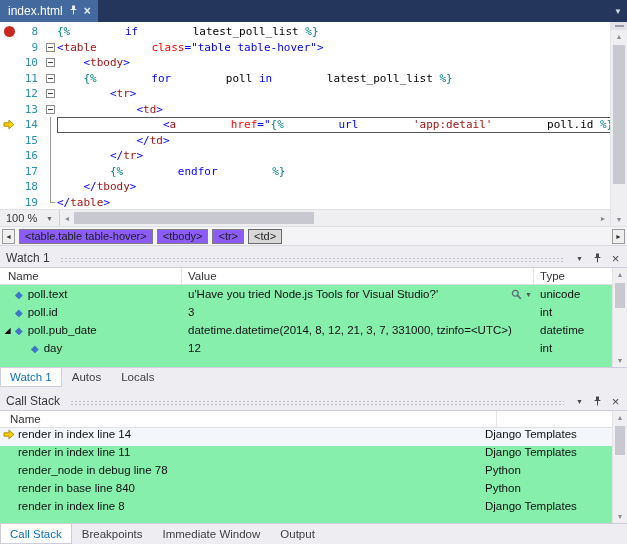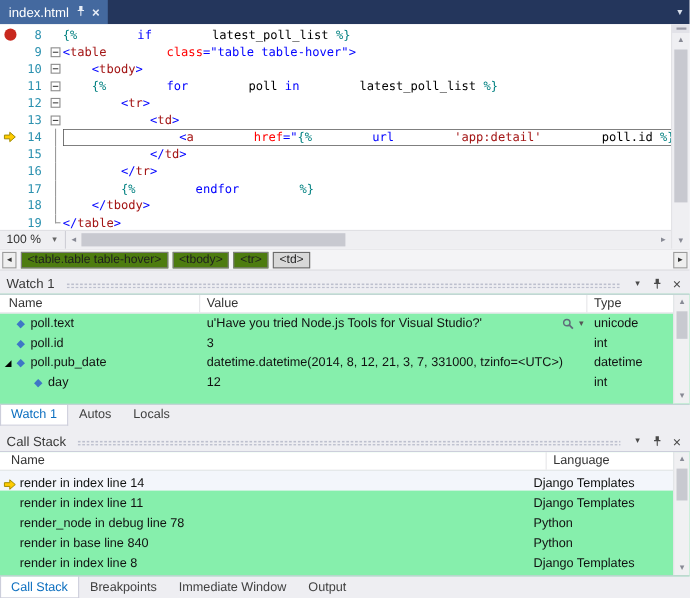--- a/index.html
+++ b/index.html
@@ -50,21 +50,21 @@
   .zoom { flex:0 0 60px; display:flex; align-items:center; justify-content:space-between; padding:0 6px 0 6px; font-size:11px; color:#333; border-right:1px solid #CFCFD6; }
   .zoom .zcaret { font-size:7px; color:#666; }
   .h-arrow { flex:0 0 14px; display:flex; align-items:center; justify-content:center; color:#888A95; font-size:7px;}
   .h-track { flex:1; position:relative; }
   .h-thumb { position:absolute; top:2px; bottom:2px; left:0; width:46%; background:#C8C9D0; }
 
   
   .breadcrumb { height:19px; flex:0 0 19px; background:#F4F4F6; display:flex; align-items:center; gap:4px; padding:0 2px; font-size:11px; border-bottom:1px solid #D9D9DE;}
   .bc-arrow { width:13px; height:15px; border:1px solid #9B9B9B; background:#EFEFEF; color:#333; font-size:7px; display:flex; align-items:center; justify-content:center; flex:0 0 13px;}
   .bc-arrow.right { margin-left:auto; }
-  .bc-item { height:15px; display:flex; align-items:center; padding:0 5px; border:1px solid #7F7F7F; background:#4d7c0f; color:#1E1E1E; white-space:nowrap;}
+  .bc-item { height:15px; display:flex; align-items:center; padding:0 5px; border:1px solid #7F7F7F; background:#8b5cf6; color:#1E1E1E; white-space:nowrap;}
   .bc-item.active { background:#D8D8D8; border-color:#6A6A6A;}
 
   .splitter-a { flex:0 0 3px; }
   .splitter-b { flex:0 0 5px; }
 
   
   .panel { display:flex; flex-direction:column; background:#EEEEF2; }
   .panel.watch { flex:0 0 138px; }
   .panel.callstack { flex:0 0 152px; }
   .panel-title { height:18px; flex:0 0 18px; display:flex; align-items:center; padding:0 4px 0 6px; font-size:12px; color:#383838; }
@@ -89,21 +89,21 @@
   .w-val  { flex:0 0 352px; display:flex; align-items:center; padding-left:6px; overflow:hidden;}
   .w-type { flex:1; padding-left:6px; }
   .exp { flex:0 0 15px; text-align:center; font-size:8px; color:#000; }
   .w-icon { color:#3E76C6; font-size:10px; margin-right:5px; }
   .val-tools { margin-left:auto; display:flex; align-items:center; gap:3px; padding-right:2px;}
   .val-caret { font-size:7px; color:#555; }
 
   
   .ch-name { flex:0 0 497px; padding-left:10px; }
   .ch-lang { flex:1; padding-left:6px; border-right:none; }
-  .frow { display:flex; align-items:flex-end; height:18px; font-size:11.5px; color:#111; margin-right:15px;}
+  .frow { display:flex; align-items:flex-start; height:18px; font-size:11.5px; color:#111; margin-right:15px;}
   .frow.current-frame { background:#F3F6FB; }
   .f-arrow { flex:0 0 18px; display:flex; align-items:center; justify-content:center; }
   .f-name { flex:1; overflow:hidden; white-space:nowrap; }
   .f-lang { flex:0 0 112px; padding-left:6px; }
   .f-namecol { flex:0 0 479px; display:flex; align-items:center; overflow:hidden;}
 
   
   .panel-tabs { display:flex; align-items:stretch; font-size:11.5px; background:#EEEEF2; }
   .panel.watch .panel-tabs { height:19px; flex:0 0 19px; }
   .panel.callstack .panel-tabs { height:20px; flex:0 0 20px; }
@@ -281,21 +281,20 @@
           <svg width="9" height="10" viewBox="0 0 9 10">
               <path d="M3 0.5 h3 v3.6 h1.4 v1 H5 v4 l-0.5 0.6 L4 9.1 v-4 H1.6 v-1 H3 z" fill="#4A4A4A"></path>
             </svg>
         </div>
         <div class="pt-btn x">×</div>
       </div>
     </div>
     <div class="grid">
       <div class="grid-head">
         <div class="gh-cell ch-name">Name</div>
-        <div class="gh-cell ch-lang">Language</div>
       </div>
       <div id="stack-rows">
           <div class="frow current-frame">
             <div class="f-namecol">
               <span class="f-arrow">
                 <svg width="12" height="11" viewBox="0 0 12 11">
                   <path d="M1 3.8 H5.9 V1.2 L10.9 5.5 L5.9 9.8 V7.2 H1 Z" fill="#FFCC00" stroke="#A08A00" stroke-width="0.9"></path>
                 </svg>
               </span>
               <span class="f-name">render in index line 14</span>

